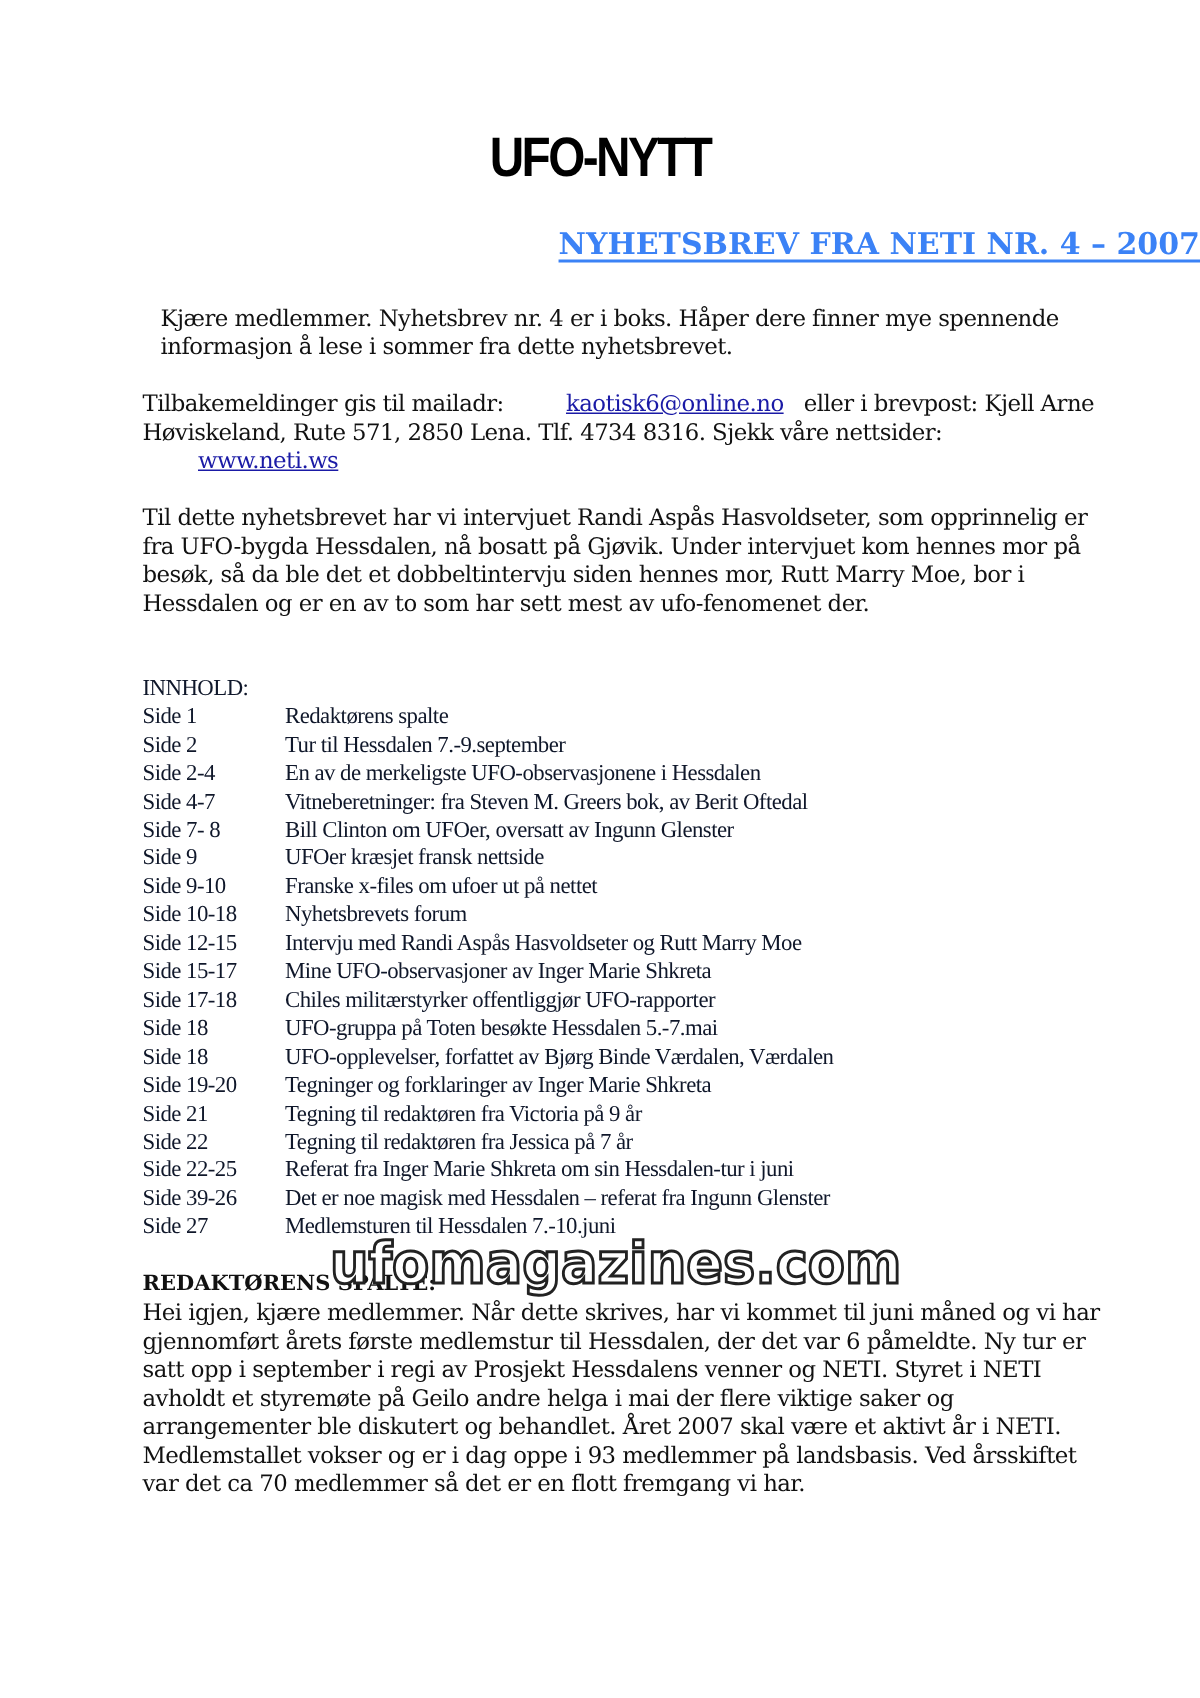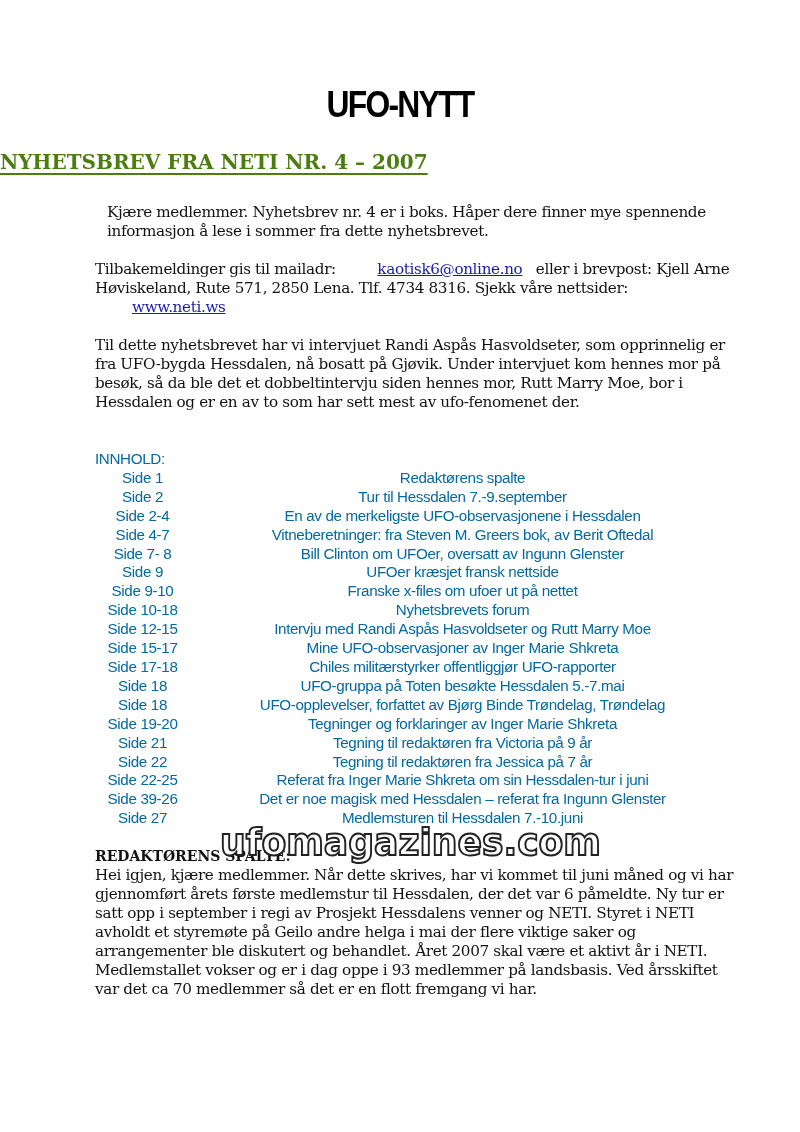--- a/index.html
+++ b/index.html
@@ -4,35 +4,35 @@
 <style>
   html, body { margin: 0; padding: 0; background: #ffffff; }
   body { width: 800px; height: 1132px; position: relative; overflow: hidden; color: #111; }
   .page { position: absolute; left: 0; top: 0; width: 800px; height: 1132px; }
   .title {
     position: absolute; left: 0; width: 800px; top: 84px; text-align: center;
     font-family: "Liberation Sans", sans-serif; font-weight: bold; font-size: 37px;
     letter-spacing: -2px; transform: scaleX(0.86); transform-origin: center; color: #000;
   }
   .subtitle {
-    position: absolute; left: 0; width: 800px; top: 150px; text-align: left;
+    position: absolute; left: 0; width: 800px; top: 150px; text-align: right;
     font-family: "DejaVu Serif", serif; font-weight: bold; font-size: 20px;
-    text-decoration: underline; text-underline-offset: 4px; color: #4d7c0f;
+    text-decoration: underline; text-underline-offset: 4px; color: #3b82f6;
   }
   .body-text {
     position: absolute; left: 95px; width: 640px;
     font-family: "DejaVu Serif", serif; font-size: 15.2px; line-height: 19px;
     letter-spacing: -0.35px; color: #111;
   }
   .p-intro { top: 203px; margin-left: 12px; }
   .p-contact { top: 260px; }
   .p-interview { top: 336px; }
   .toc { position: absolute; left: 95px; top: 450px; width: 640px;
-    font-family: Liberation Sans, sans-serif; font-size: 15.2px; line-height: 18.9px; letter-spacing: -0.35px; color:#0369a1; }
-  .toc-row { display: flex; white-space: nowrap; text-align: center; }
+    font-family: Liberation Serif, serif; font-size: 15.2px; line-height: 18.9px; letter-spacing: -0.35px; color:#0f172a; }
+  .toc-row { display: flex; white-space: nowrap; }
   .toc-page { width: 95px; flex: none; }
   .toc-title { flex: 1; }
   a.link { color: #1a1aa6; text-decoration: underline; margin-left: 37px; }
   .section { top: 847px; }
   .section-head { font-weight: bold; font-size: 14px; letter-spacing: 0px; }
   .watermark {
     position: absolute; left: 220px; top: 820px;
     font-family: "DejaVu Sans", sans-serif; font-weight: bold; font-size: 38px;
     color: #ffffff; -webkit-text-stroke: 2px #222; letter-spacing: 0px;
     transform: scaleX(0.95); transform-origin: left;
@@ -99,21 +99,21 @@
         <div class="toc-row">
           <span class="toc-page">Side 17-18</span>
           <span class="toc-title">Chiles militærstyrker offentliggjør UFO-rapporter</span>
         </div>
         <div class="toc-row">
           <span class="toc-page">Side 18</span>
           <span class="toc-title">UFO-gruppa på Toten besøkte Hessdalen 5.-7.mai</span>
         </div>
         <div class="toc-row">
           <span class="toc-page">Side 18</span>
-          <span class="toc-title">UFO-opplevelser, forfattet av Bjørg Binde Trøndelag, Trøndelag</span>
+          <span class="toc-title">UFO-opplevelser, forfattet av Bjørg Binde Værdalen, Værdalen</span>
         </div>
         <div class="toc-row">
           <span class="toc-page">Side 19-20</span>
           <span class="toc-title">Tegninger og forklaringer av Inger Marie Shkreta</span>
         </div>
         <div class="toc-row">
           <span class="toc-page">Side 21</span>
           <span class="toc-title">Tegning til redaktøren fra Victoria på 9 år</span>
         </div>
         <div class="toc-row">

